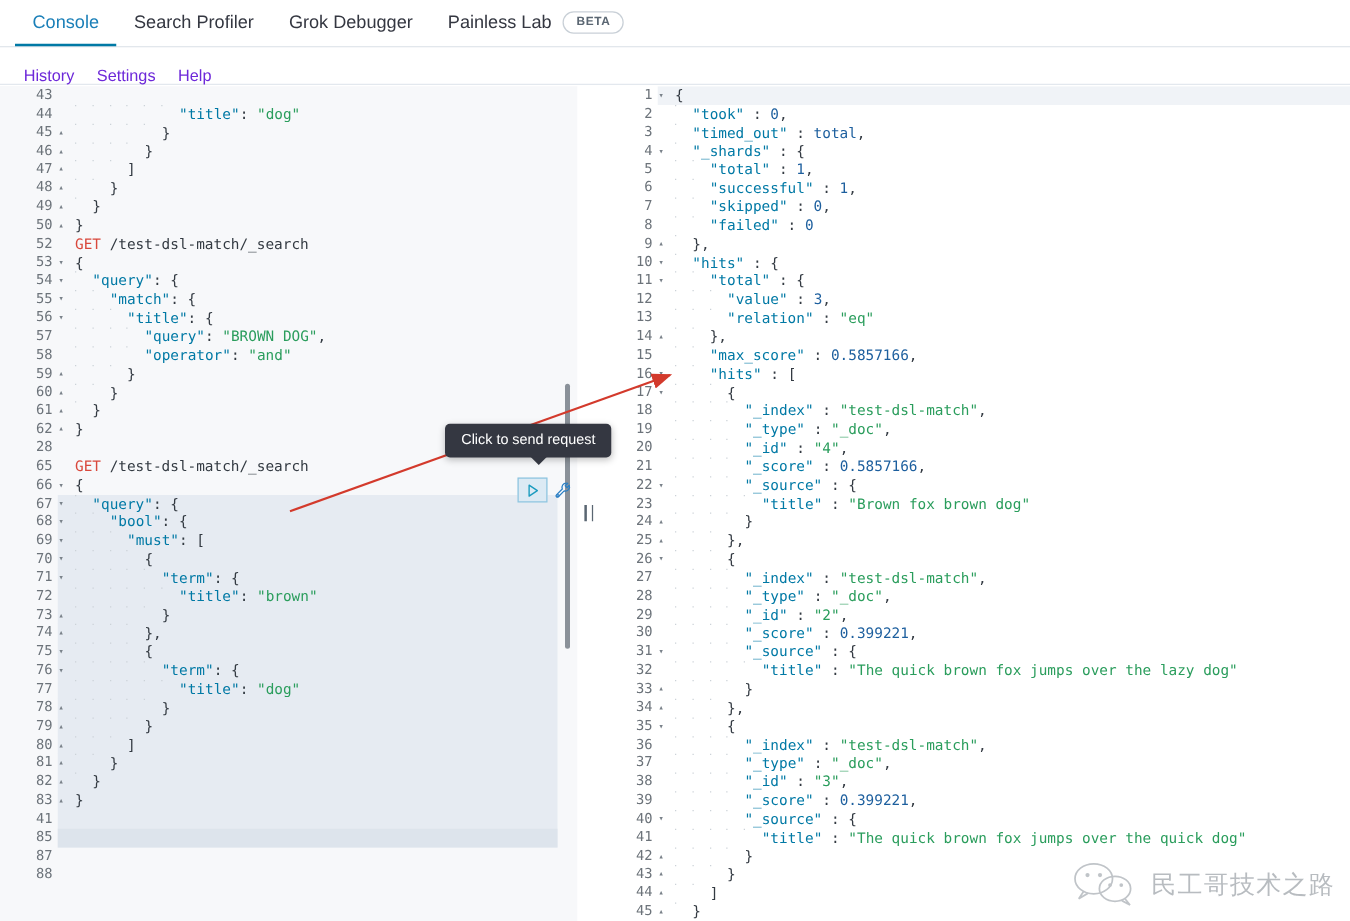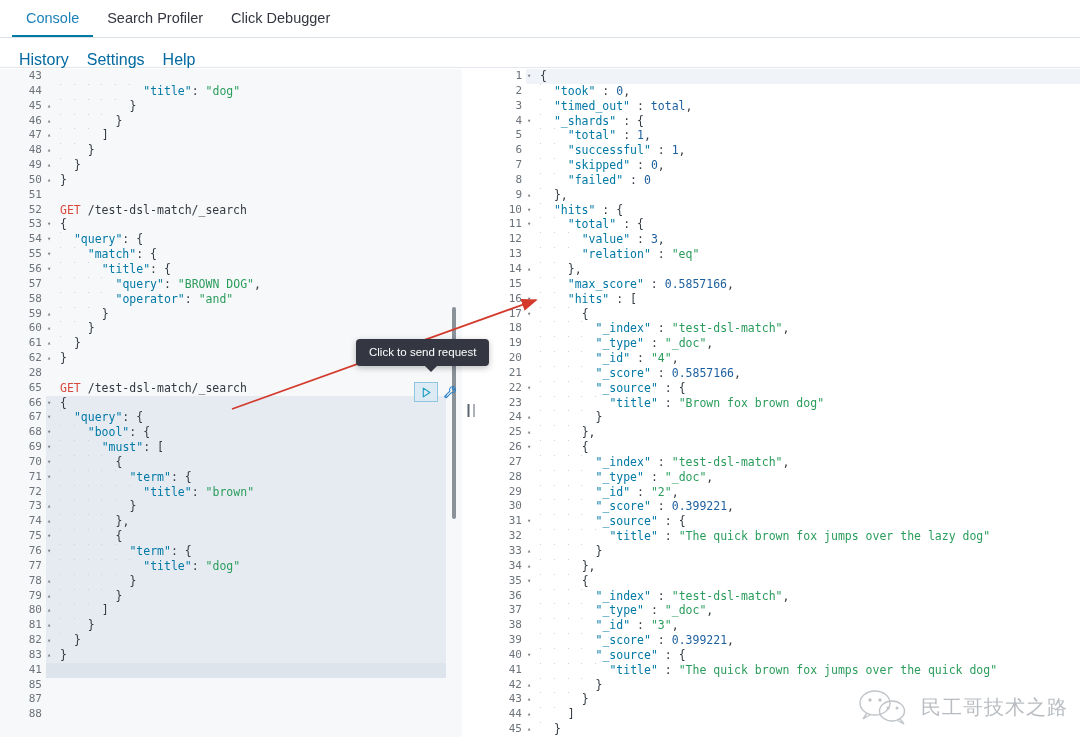--- a/index.html
+++ b/index.html
@@ -45,22 +45,22 @@
 
   
   .menubar {
     height: 30px;
     display: flex; align-items: center;
     padding-left: 10px;
     background: #fff;
     border-bottom: 1px solid #e3e8ee;
   }
   .menuitem {
-    font-size: 16px;
-    color: #0369a1;
+    font-size: 13px;
+    color: #6d28d9;
     padding: 0 9px;
     cursor: pointer;
     white-space: nowrap;
     margin-top: 15px;
   }
 
   
   .editors {
     position: absolute; top: 69px; left: 0; right: 0; bottom: 0;
     display: flex;
@@ -209,21 +209,25 @@
 <div id="app">
 
   <div class="tabbar">
     <div class="tab active">
       <span>Console</span>
     </div>
     <div class="tab">
       <span>Search Profiler</span>
     </div>
     <div class="tab">
-      <span>Click Debugger</span>
+      <span>Grok Debugger</span>
+    </div>
+    <div class="tab">
+      <span>Painless Lab</span>
+      <span class="beta-badge">BETA</span>
     </div>
   </div>
 
   <div class="menubar">
     <div class="menuitem">History</div>
     <div class="menuitem">Settings</div>
     <div class="menuitem">Help</div>
   </div>
 
   <div class="editors">
@@ -233,21 +237,20 @@
       <div class="hl-line" id="hlLine" style="top: 594px;"></div>
       <div class="code" id="leftCode">
           <div class="row"><span class="gutter">43</span><span class="txt" style="position:relative"></span></div>
           <div class="row"><span class="gutter">44</span><span class="txt" style="position:relative"><span class="ig" style="left:13.86px;position:absolute;"></span><span class="ig" style="left:27.72px;position:absolute;"></span><span class="ig" style="left:41.58px;position:absolute;"></span><span class="ig" style="left:55.44px;position:absolute;"></span><span class="ig" style="left:69.3px;position:absolute;"></span><span class="ig" style="left:83.16px;position:absolute;"></span><span class="p"> </span><span class="p"> </span><span class="p"> </span><span class="p"> </span><span class="p"> </span><span class="p"> </span><span class="p"> </span><span class="p"> </span><span class="p"> </span><span class="p"> </span><span class="p"> </span><span class="p"> </span><span class="k">"title"</span><span class="p">:</span><span class="p"> </span><span class="s">"dog"</span></span></div>
           <div class="row"><span class="gutter">45<span class="fold">▴</span></span><span class="txt" style="position:relative"><span class="ig" style="left:13.86px;position:absolute;"></span><span class="ig" style="left:27.72px;position:absolute;"></span><span class="ig" style="left:41.58px;position:absolute;"></span><span class="ig" style="left:55.44px;position:absolute;"></span><span class="ig" style="left:69.3px;position:absolute;"></span><span class="p"> </span><span class="p"> </span><span class="p"> </span><span class="p"> </span><span class="p"> </span><span class="p"> </span><span class="p"> </span><span class="p"> </span><span class="p"> </span><span class="p"> </span><span class="p">}</span></span></div>
           <div class="row"><span class="gutter">46<span class="fold">▴</span></span><span class="txt" style="position:relative"><span class="ig" style="left:13.86px;position:absolute;"></span><span class="ig" style="left:27.72px;position:absolute;"></span><span class="ig" style="left:41.58px;position:absolute;"></span><span class="ig" style="left:55.44px;position:absolute;"></span><span class="p"> </span><span class="p"> </span><span class="p"> </span><span class="p"> </span><span class="p"> </span><span class="p"> </span><span class="p"> </span><span class="p"> </span><span class="p">}</span></span></div>
           <div class="row"><span class="gutter">47<span class="fold">▴</span></span><span class="txt" style="position:relative"><span class="ig" style="left:13.86px;position:absolute;"></span><span class="ig" style="left:27.72px;position:absolute;"></span><span class="ig" style="left:41.58px;position:absolute;"></span><span class="p"> </span><span class="p"> </span><span class="p"> </span><span class="p"> </span><span class="p"> </span><span class="p"> </span><span class="p">]</span></span></div>
           <div class="row"><span class="gutter">48<span class="fold">▴</span></span><span class="txt" style="position:relative"><span class="ig" style="left:13.86px;position:absolute;"></span><span class="ig" style="left:27.72px;position:absolute;"></span><span class="p"> </span><span class="p"> </span><span class="p"> </span><span class="p"> </span><span class="p">}</span></span></div>
           <div class="row"><span class="gutter">49<span class="fold">▴</span></span><span class="txt" style="position:relative"><span class="ig" style="left:13.86px;position:absolute;"></span><span class="p"> </span><span class="p"> </span><span class="p">}</span></span></div>
           <div class="row"><span class="gutter">50<span class="fold">▴</span></span><span class="txt" style="position:relative"><span class="p">}</span></span></div>
-          <div class="row"><span class="gutter">51</span><span class="txt" style="position:relative"></span></div>
           <div class="row"><span class="gutter">52</span><span class="txt" style="position:relative"><span class="m">GET</span> <span class="u">/test-dsl-match/_search</span></span></div>
           <div class="row"><span class="gutter">53<span class="fold">▾</span></span><span class="txt" style="position:relative"><span class="p">{</span></span></div>
           <div class="row"><span class="gutter">54<span class="fold">▾</span></span><span class="txt" style="position:relative"><span class="ig" style="left:13.86px;position:absolute;"></span><span class="p"> </span><span class="p"> </span><span class="k">"query"</span><span class="p">:</span><span class="p"> </span><span class="p">{</span></span></div>
           <div class="row"><span class="gutter">55<span class="fold">▾</span></span><span class="txt" style="position:relative"><span class="ig" style="left:13.86px;position:absolute;"></span><span class="ig" style="left:27.72px;position:absolute;"></span><span class="p"> </span><span class="p"> </span><span class="p"> </span><span class="p"> </span><span class="k">"match"</span><span class="p">:</span><span class="p"> </span><span class="p">{</span></span></div>
           <div class="row"><span class="gutter">56<span class="fold">▾</span></span><span class="txt" style="position:relative"><span class="ig" style="left:13.86px;position:absolute;"></span><span class="ig" style="left:27.72px;position:absolute;"></span><span class="ig" style="left:41.58px;position:absolute;"></span><span class="p"> </span><span class="p"> </span><span class="p"> </span><span class="p"> </span><span class="p"> </span><span class="p"> </span><span class="k">"title"</span><span class="p">:</span><span class="p"> </span><span class="p">{</span></span></div>
           <div class="row"><span class="gutter">57</span><span class="txt" style="position:relative"><span class="ig" style="left:13.86px;position:absolute;"></span><span class="ig" style="left:27.72px;position:absolute;"></span><span class="ig" style="left:41.58px;position:absolute;"></span><span class="ig" style="left:55.44px;position:absolute;"></span><span class="p"> </span><span class="p"> </span><span class="p"> </span><span class="p"> </span><span class="p"> </span><span class="p"> </span><span class="p"> </span><span class="p"> </span><span class="k">"query"</span><span class="p">:</span><span class="p"> </span><span class="s">"BROWN DOG"</span><span class="p">,</span></span></div>
           <div class="row"><span class="gutter">58</span><span class="txt" style="position:relative"><span class="ig" style="left:13.86px;position:absolute;"></span><span class="ig" style="left:27.72px;position:absolute;"></span><span class="ig" style="left:41.58px;position:absolute;"></span><span class="ig" style="left:55.44px;position:absolute;"></span><span class="p"> </span><span class="p"> </span><span class="p"> </span><span class="p"> </span><span class="p"> </span><span class="p"> </span><span class="p"> </span><span class="p"> </span><span class="k">"operator"</span><span class="p">:</span><span class="p"> </span><span class="s">"and"</span></span></div>
           <div class="row"><span class="gutter">59<span class="fold">▴</span></span><span class="txt" style="position:relative"><span class="ig" style="left:13.86px;position:absolute;"></span><span class="ig" style="left:27.72px;position:absolute;"></span><span class="ig" style="left:41.58px;position:absolute;"></span><span class="p"> </span><span class="p"> </span><span class="p"> </span><span class="p"> </span><span class="p"> </span><span class="p"> </span><span class="p">}</span></span></div>
           <div class="row"><span class="gutter">60<span class="fold">▴</span></span><span class="txt" style="position:relative"><span class="ig" style="left:13.86px;position:absolute;"></span><span class="ig" style="left:27.72px;position:absolute;"></span><span class="p"> </span><span class="p"> </span><span class="p"> </span><span class="p"> </span><span class="p">}</span></span></div>
           <div class="row"><span class="gutter">61<span class="fold">▴</span></span><span class="txt" style="position:relative"><span class="ig" style="left:13.86px;position:absolute;"></span><span class="p"> </span><span class="p"> </span><span class="p">}</span></span></div>

